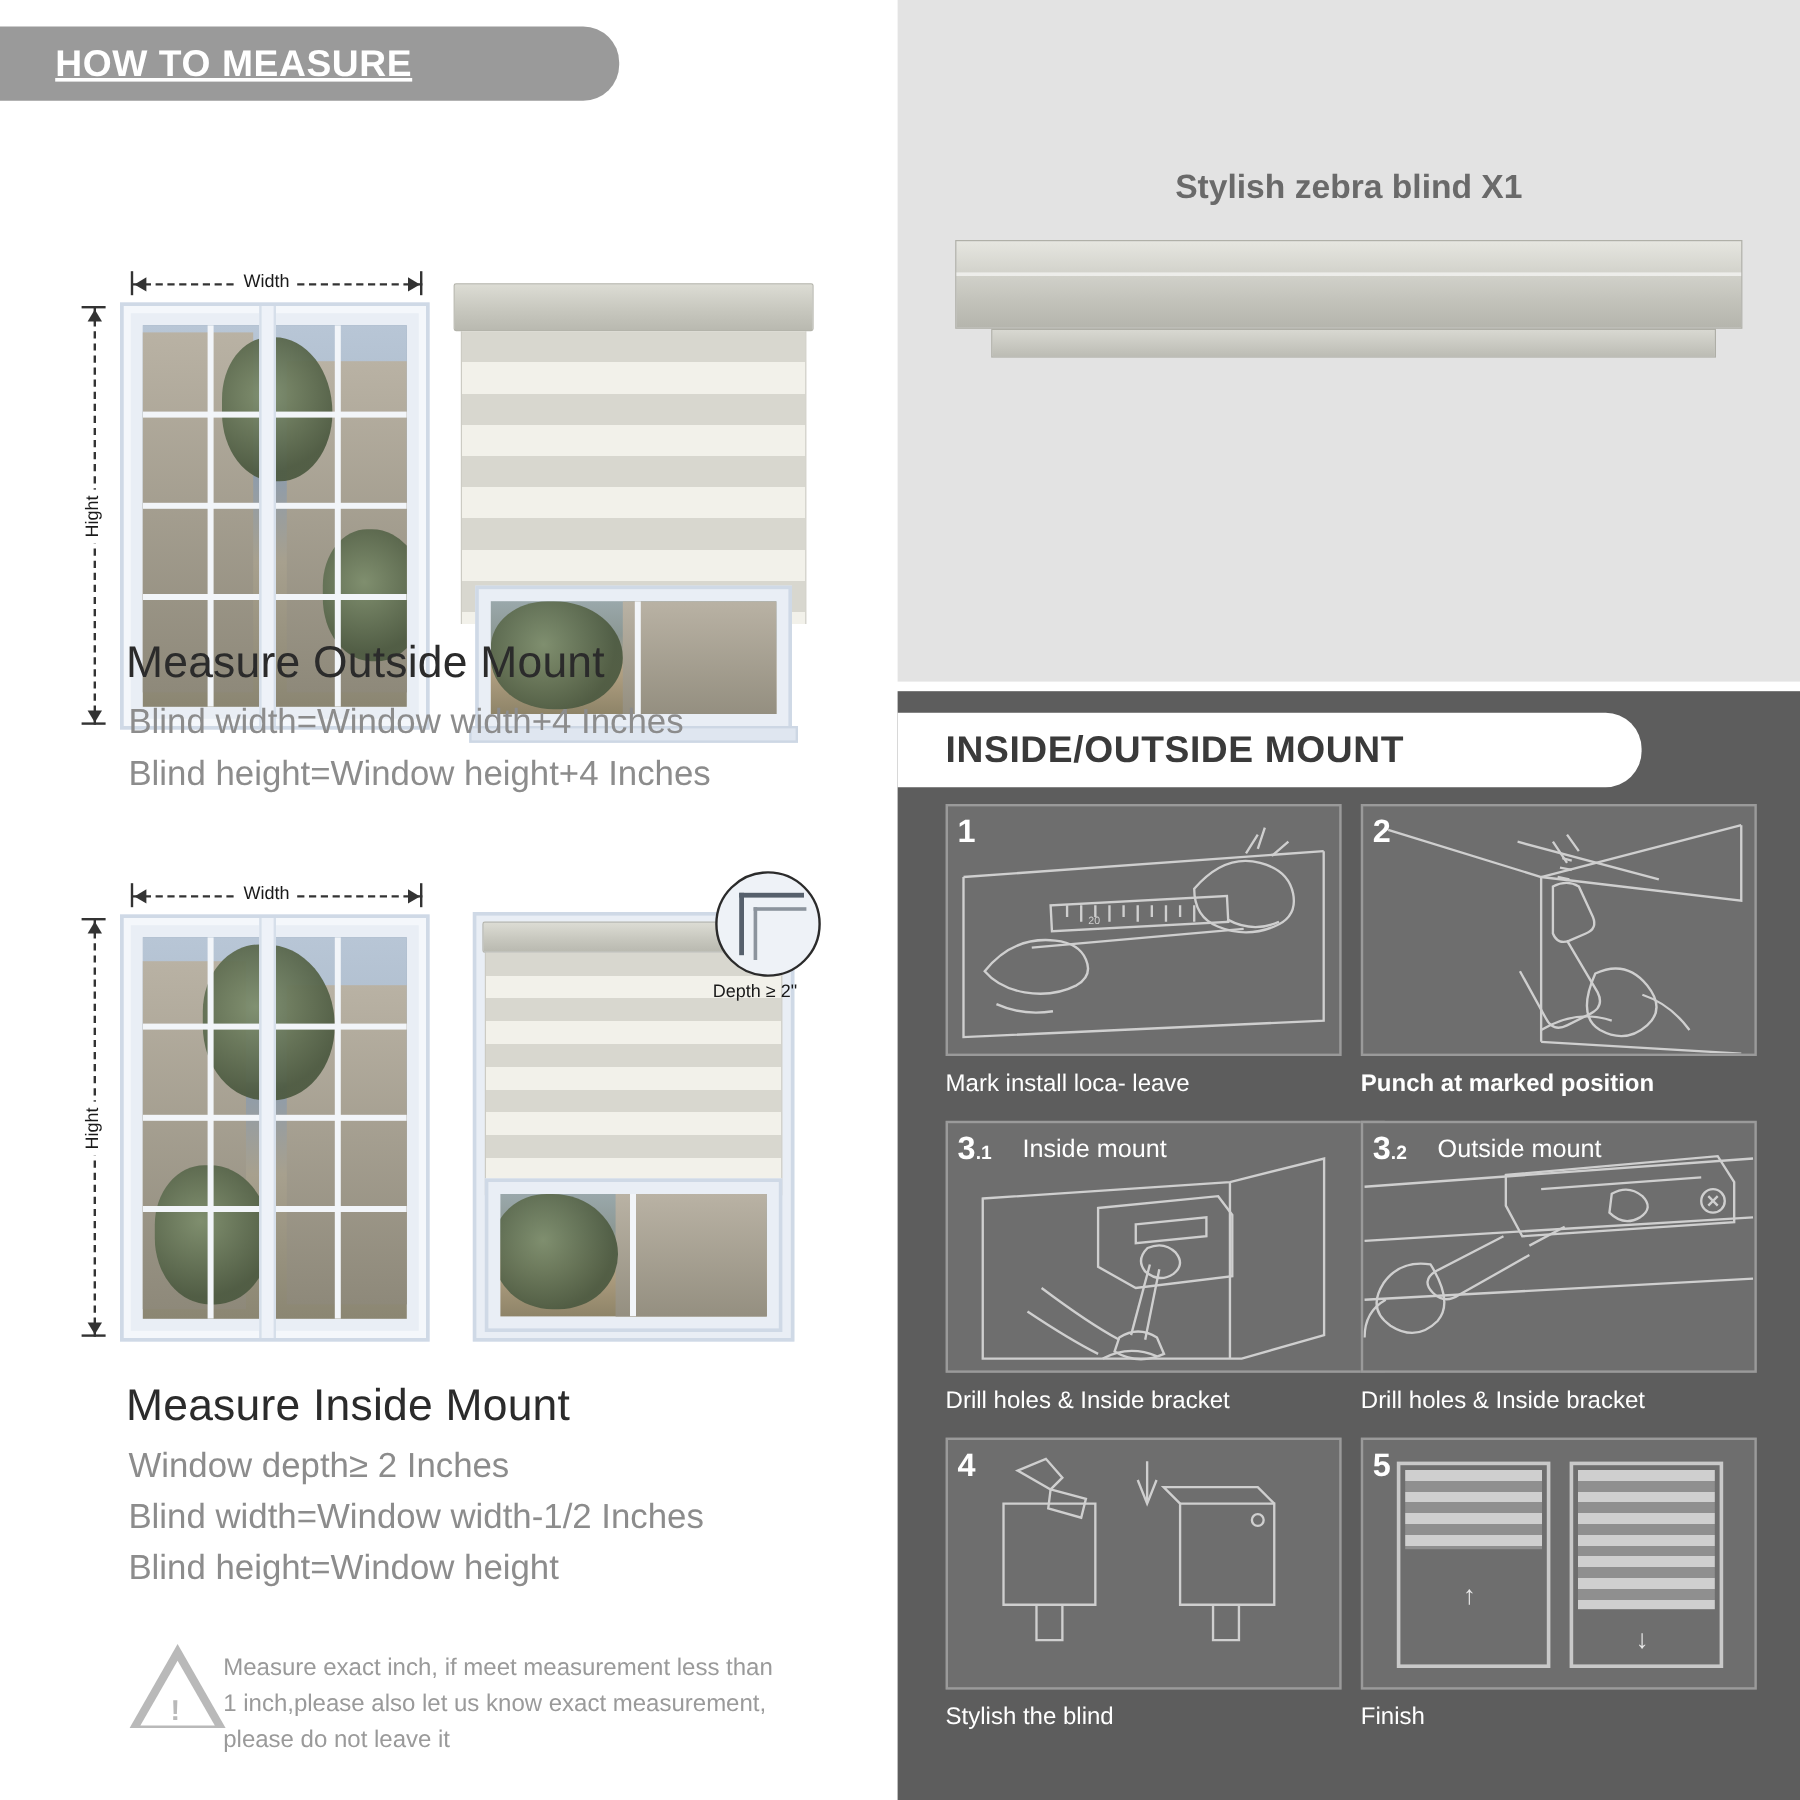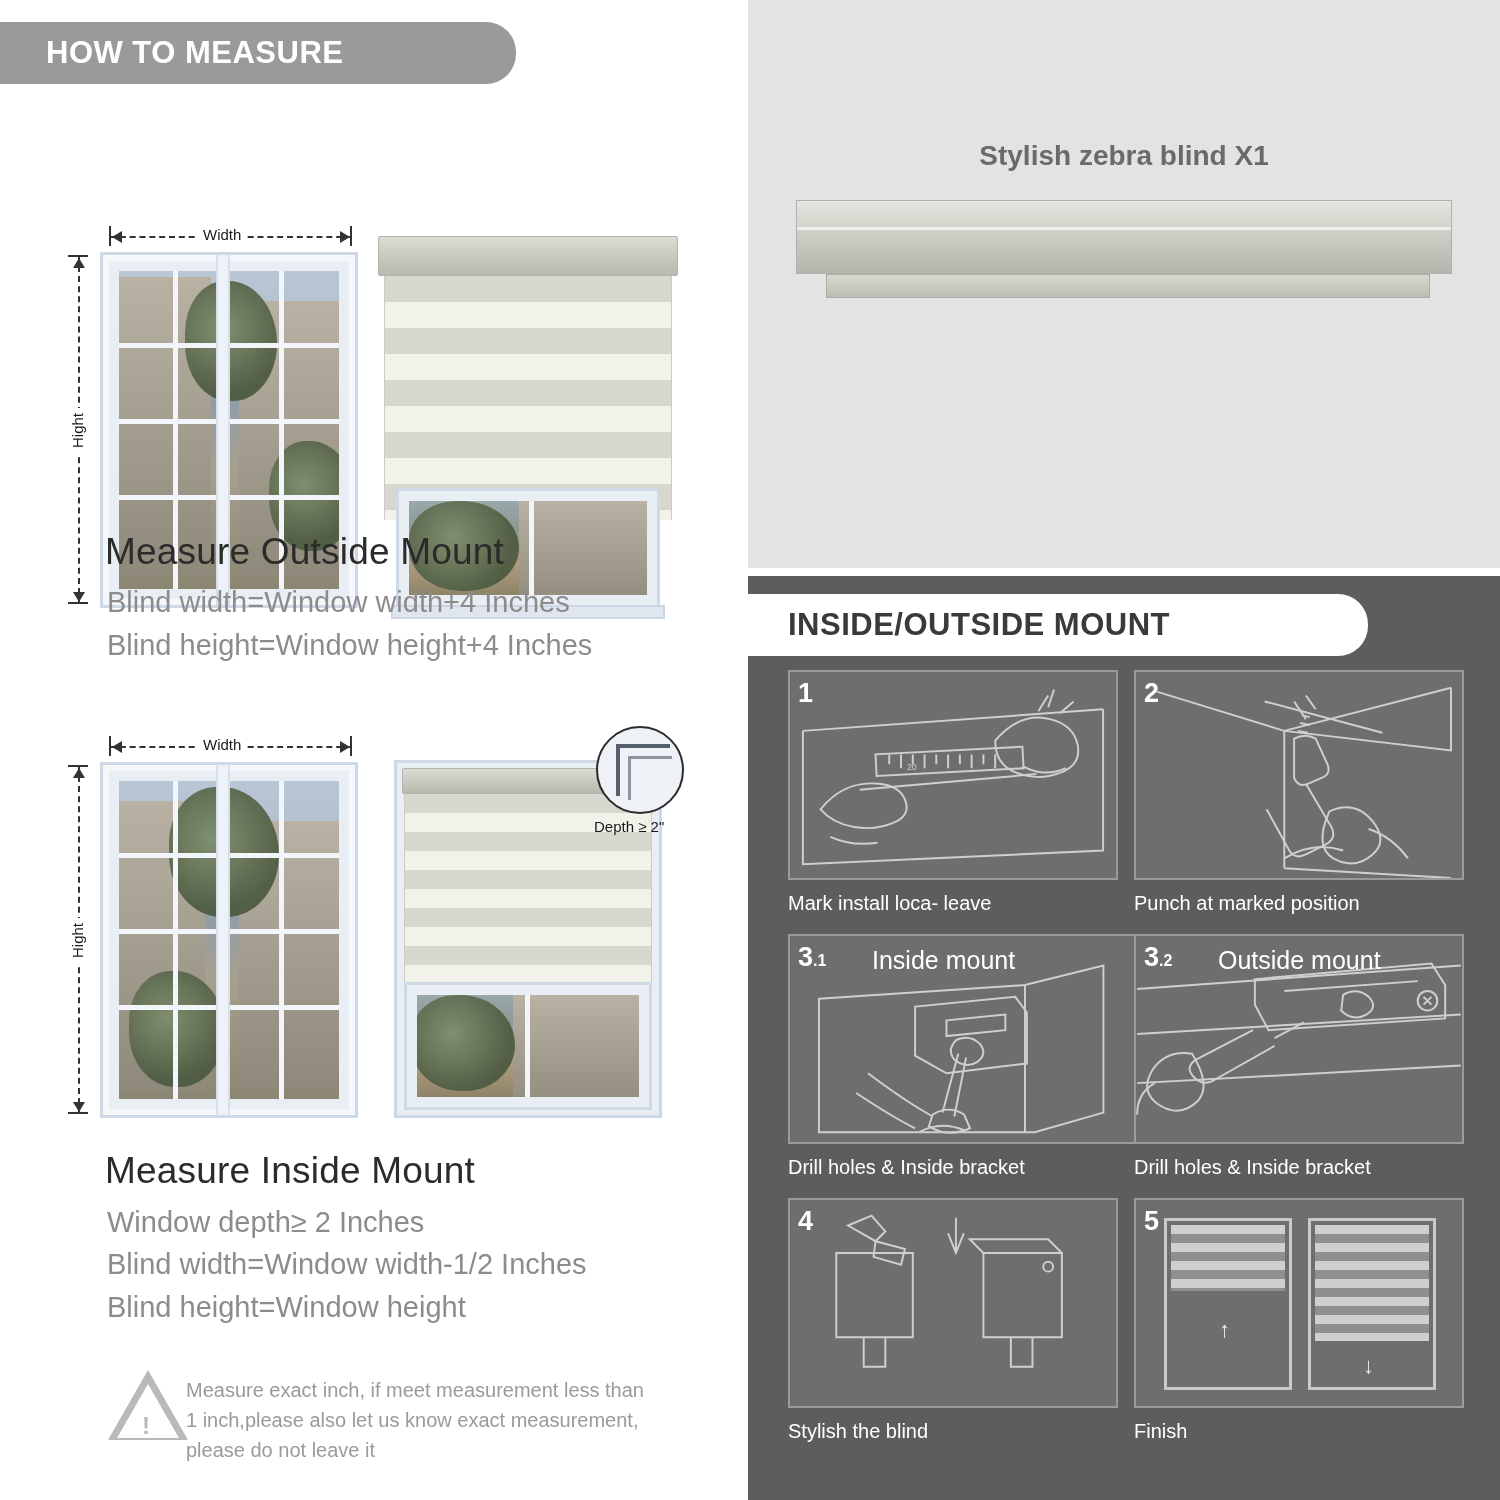--- a/index.html
+++ b/index.html
@@ -19,20 +19,21 @@
   #left-panel {
     position: absolute; left: 0; top: 0; width: 738px; height: 1500px;
     background: #ffffff;
   }
   .tab-label {
     position: absolute;
     display: flex; align-items: center;
     font-weight: bold;
     color: #ffffff;
     letter-spacing: 0.5px;
+    text-decoration: underline;
   }
   #tab-how-to-measure {
     left: 0; top: 22px; width: 516px; height: 62px;
     background: #9a9a9a;
     border-radius: 0 30px 30px 0;
     padding-left: 46px;
     font-size: 31px;
     color: #ffffff;
   }
 
@@ -237,21 +238,21 @@
     overflow: hidden;
   }
   .step-num {
     position: absolute; left: 8px; top: 6px;
     font-size: 27px; color: #ffffff; font-weight: bold;
     z-index: 3;
   }
   .step-num .sub { font-size: 16px; }
   .step-inline-title {
     position: absolute; top: 10px; left: 62px;
-    font-size: 25px; color: #ffffff; z-index: 3; margin-left: 20px;
+    font-size: 21px; color: #ffffff; z-index: 3;
   }
   .step-caption {
     position: absolute;
     font-size: 20px; color: #ffffff;
   }
   .sketch { position: absolute; left:0; top:0; width:100%; height:100%; }
 
   
   .mini-win {
     position:absolute; border:3px solid #c9c9c9; background:#6e6e6e;
@@ -444,21 +445,21 @@
             <path d="M172 114 l26 44 q6 12 -6 18 l-20 10 q-12 6 -18 -6 l-22 -40"></path>
             <path d="M196 142 q26 -12 44 10 q16 20 0 34 q-18 16 -40 4 q-20 -12 -4 -48z"></path>
             <path d="M236 160 q24 8 40 30"></path>
             <path d="M150 190 q30 -18 60 -8"></path>
           </g>
         </svg>
         <span class="step-num">
           <span>2</span><span class="sub"></span>
         </span>
       </div>
-      <div class="step-caption" style="left:0;top:222px;">Punch at  marked position</div>
+      <div class="step-caption" style="left:0;top:222px;font-weight:bold;">Punch at  marked position</div>
     </div>
 
     <div class="step" style="left:40px;top:358px;width:330px;height:250px;">
       <div class="step-box" style="width:366px;height:210px;">
         <svg class="sketch" viewBox="0 0 330 210">
           <g fill="none" stroke="#cfcfcf" stroke-width="2">
             <path d="M10 64 L220 50 L300 30 L300 180 L230 200 L10 200z"></path>
             <path d="M220 50 L220 200"></path>
             <path d="M108 72 L210 62 L222 78 L222 130 L140 140 L108 122z"></path>
             <path d="M140 86 L200 80 L200 96 L140 102z"></path>

